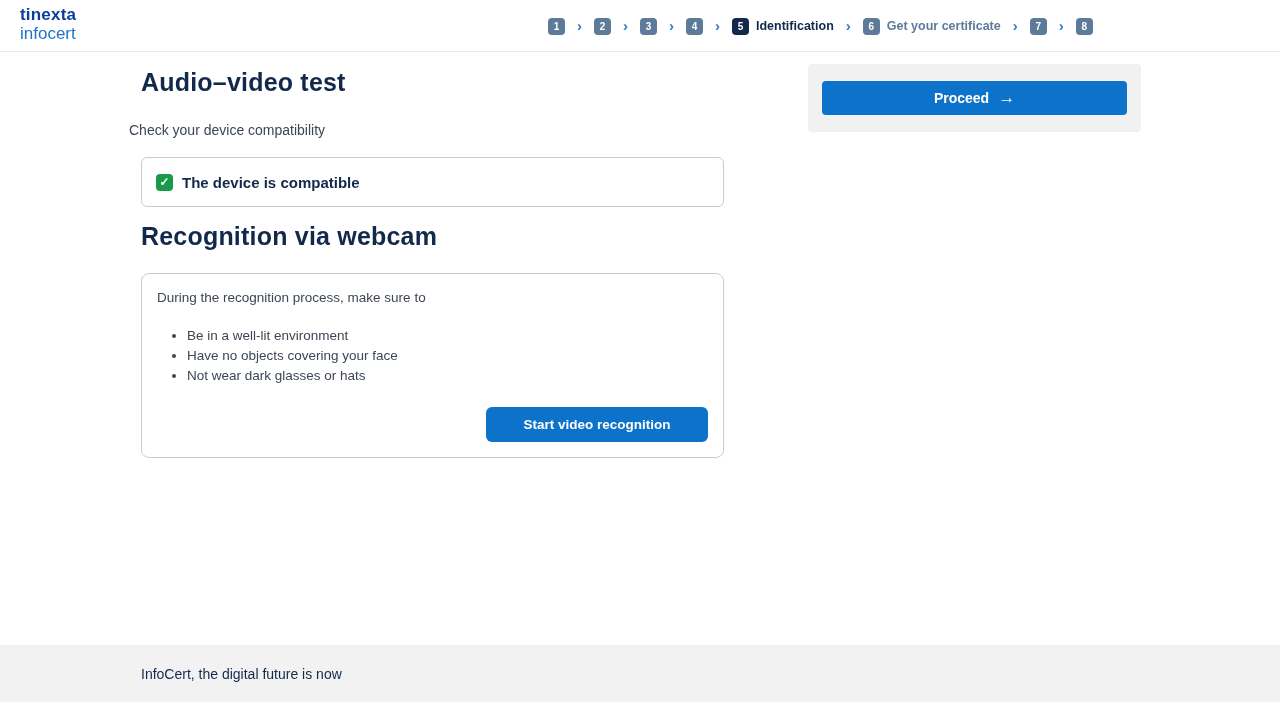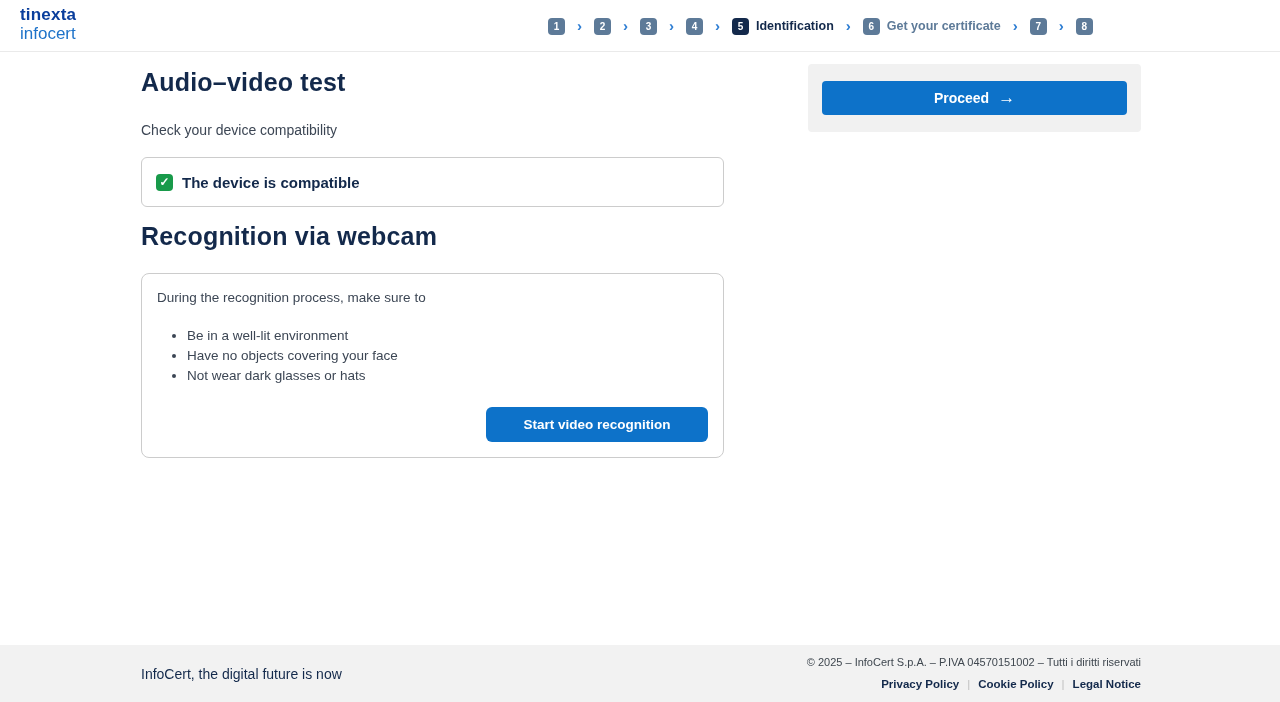--- a/index.html
+++ b/index.html
@@ -88,21 +88,21 @@
   .page-title {
     position: absolute;
     left: 141px; top: 68px;
     font-size: 25px;
     font-weight: 700;
     color: #13294b;
     letter-spacing: 0.2px;
   }
   .subtitle {
     position: absolute;
-    left: 141px; top: 122px;
+    left: 129px; top: 122px;
     font-size: 14px;
     color: #3c4654;
     text-align: right;
   }
   .card {
     position: absolute;
     left: 141px;
     width: 583px;
     background: #fff;
     border: 1px solid #cccccc;
@@ -290,19 +290,15 @@
     <aside class="proceed-panel">
       <button class="btn proceed-btn">
         <span>Proceed</span>
         <span class="proceed-arrow">→</span>
       </button>
     </aside>
   </main>
 
   <footer class="footer">
     <div class="footer-tagline">InfoCert, the digital future is now</div>
-    <div class="footer-right">
-      <div class="footer-copyright">© 2025 – InfoCert S.p.A. – P.IVA 04570151002 – Tutti i diritti riservati</div>
-      <div class="footer-links" id="footer-links"><span class="footer-link">Privacy Policy</span><span class="footer-link-sep">|</span><span class="footer-link">Cookie Policy</span><span class="footer-link-sep">|</span><span class="footer-link">Legal Notice</span></div>
-    </div>
   </footer>
 
 </div>
 
 </body></html>

